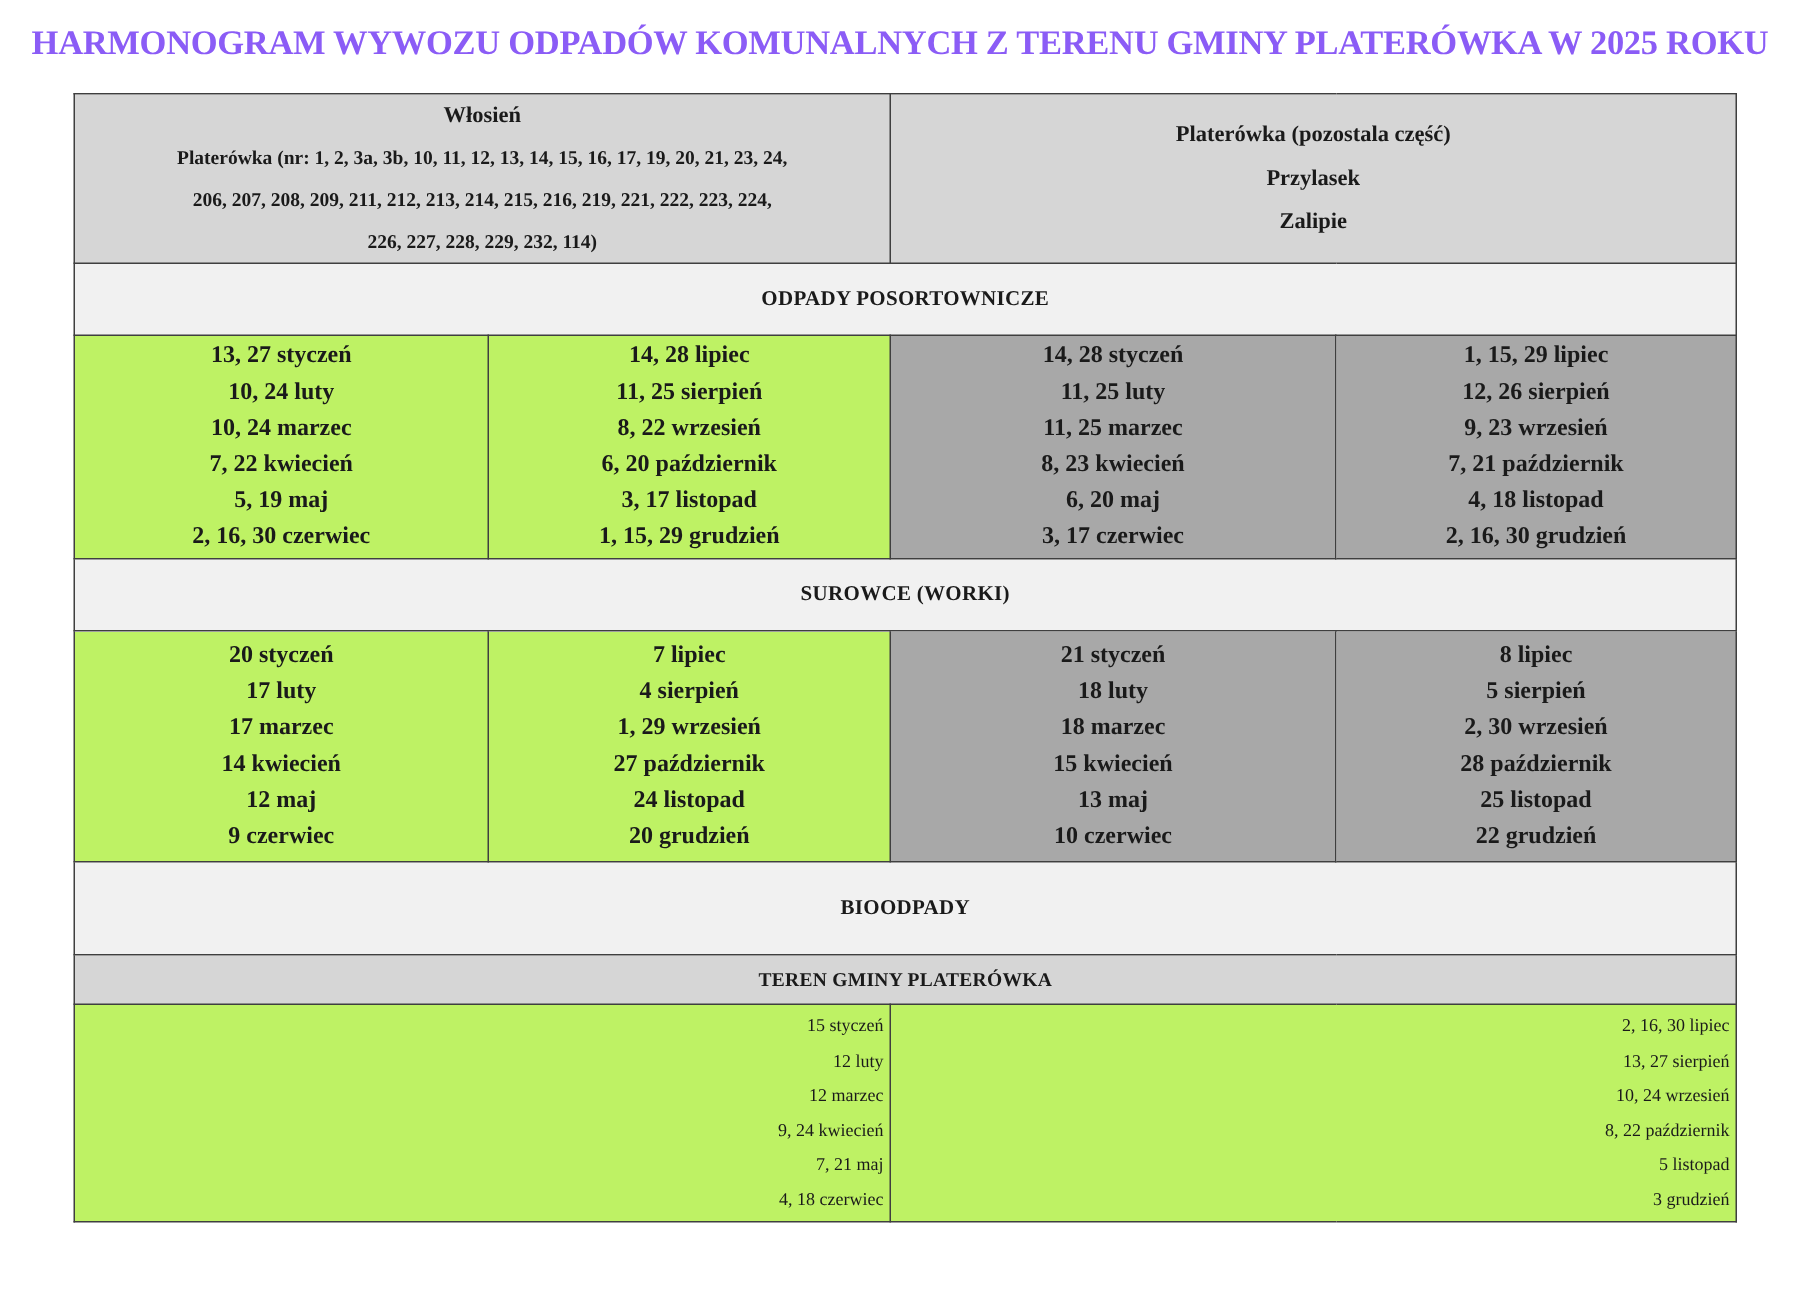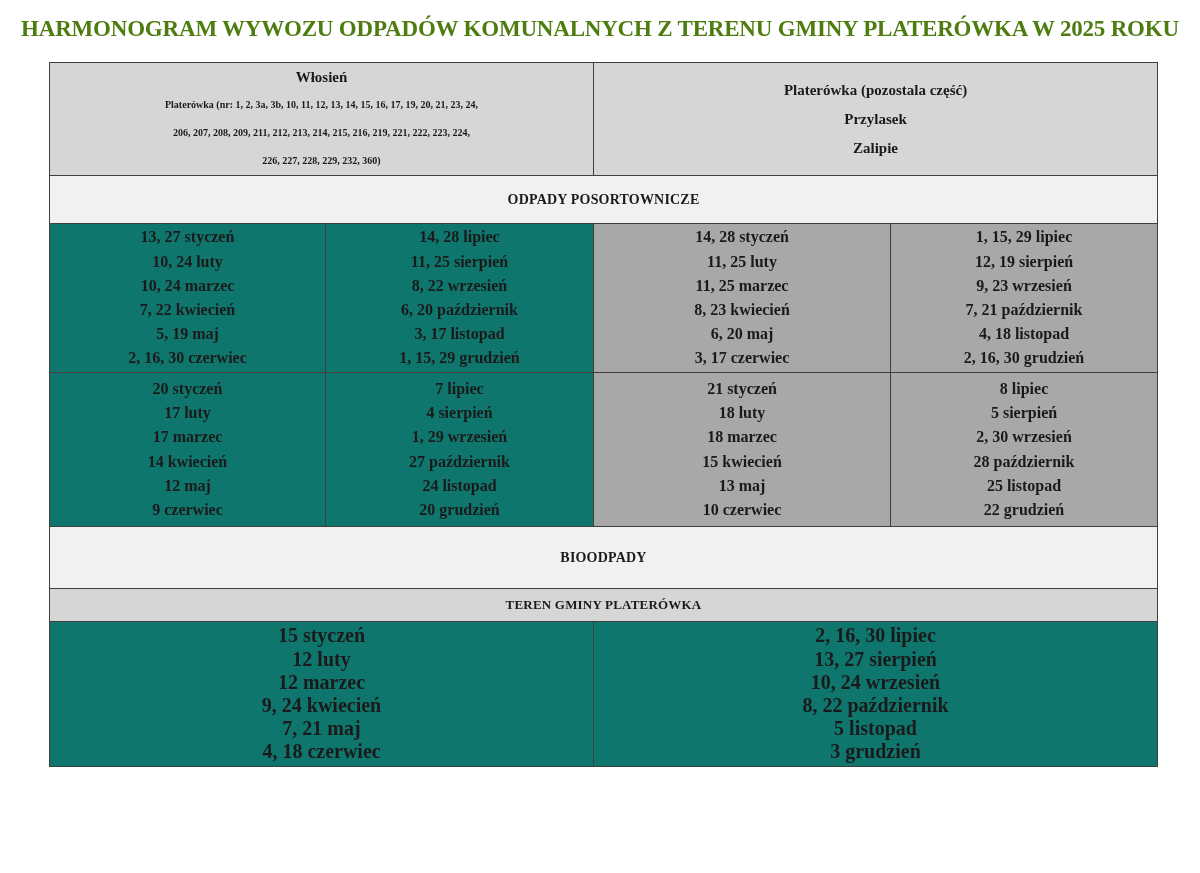--- a/index.html
+++ b/index.html
@@ -7,21 +7,21 @@
     width:1200px;height:873px;background:#ffffff;
     font-family:"Liberation Serif","DejaVu Serif",serif;
     color:#1a1a1a;
     -webkit-font-smoothing:antialiased;
   }
   .page{position:relative;width:1200px;height:873px;background:#ffffff;overflow:hidden;}
   .doc-title{
     margin:0;padding-top:16px;
     text-align:center;
     font-size:23px;font-weight:bold;letter-spacing:-0.2px;
-    color:#4d7c0f;
+    color:#8b5cf6;
     white-space:nowrap;
   }
   table.schedule{
     position:absolute;left:49px;top:62px;width:1108px;
     border-collapse:collapse;table-layout:fixed;
   }
   table.schedule td{
     border:1px solid #3f3f3f;
     text-align:center;vertical-align:middle;
     padding:0 4px;
@@ -32,34 +32,34 @@
   tr.row-section{height:48px;}
   tr.row-dates{height:149px;}
   tr.row-dates2{height:154px;}
   tr.row-bio{height:62px;}
   tr.row-teren{height:33px;font-family:Liberation Serif, serif;}
   tr.row-dates3{height:145px;}
   
   td.bg-head{background:#d6d6d6;}
   td.bg-section{background:#f1f1f1;}
   td.bg-gray{background:#a8a8a8;margin-left:36px;}
-  td.bg-white{background:#0f766e;}
+  td.bg-white{background:#bef264;}
   
   .hl1{font-size:15px;font-weight:bold;line-height:28px;}
-  .hl2{font-size:10px;font-weight:bold;line-height:28px;}
+  .hl2{font-size:13px;font-weight:bold;line-height:28px;}
   .hr-line{font-size:15px;font-weight:bold;line-height:29px;}
   .section-label{font-size:14px;font-weight:bold;letter-spacing:0.2px;}
   .teren-label{font-size:13px;font-weight:bold;letter-spacing:0.2px;}
   .dates{
     font-size:16px;font-weight:bold;
     line-height:24.2px;white-space:pre-line;
   }
   .dates3{
-    font-size:20px;font-weight:bold;
-    line-height:23.2px;white-space:pre-line;
+    font-size:12px;font-weight:normal;
+    line-height:23.2px;white-space:pre-line;text-align:right;
   }
 </style>
 </head>
 <body>
 
 <div class="page">
 
   <h1 class="doc-title">HARMONOGRAM WYWOZU ODPADÓW KOMUNALNYCH Z TERENU GMINY PLATERÓWKA W 2025 ROKU</h1>
 
   <table class="schedule">
@@ -69,21 +69,21 @@
       <col style="width:297px">
       <col style="width:267px">
     </colgroup>
 
     <tbody>
         <tr class="row-header">
       <td colspan="2" class="bg-head">
         <div class="hl1">Włosień</div>
         <div class="hl2">Platerówka (nr: 1, 2, 3a, 3b, 10, 11, 12, 13, 14, 15, 16, 17, 19, 20, 21, 23, 24,</div>
         <div class="hl2">206, 207, 208, 209, 211, 212, 213, 214, 215, 216, 219, 221, 222, 223, 224,</div>
-        <div class="hl2">226, 227, 228, 229, 232, 360)</div>
+        <div class="hl2">226, 227, 228, 229, 232, 114)</div>
       </td>
       <td colspan="2" class="bg-head">
         <div class="hr-line">Platerówka (pozostala część)</div>
         <div class="hr-line">Przylasek</div>
         <div class="hr-line">Zalipie</div>
       </td>
     </tr>
 
     <tr class="row-section">
       <td colspan="4" class="bg-section">
@@ -110,28 +110,33 @@
       <td class="bg-gray">
         <div class="dates">14, 28 styczeń
 11, 25 luty
 11, 25 marzec
 8, 23 kwiecień
 6, 20 maj
 3, 17 czerwiec</div>
       </td>
       <td class="bg-gray">
         <div class="dates">1, 15, 29 lipiec
-12, 19 sierpień
+12, 26 sierpień
 9, 23 wrzesień
 7, 21 październik
 4, 18 listopad
 2, 16, 30 grudzień</div>
       </td>
     </tr>
 
+    <tr class="row-section">
+      <td colspan="4" class="bg-section">
+        <div class="section-label">SUROWCE (WORKI)</div>
+      </td>
+    </tr>
     <tr class="row-dates2">
       <td class="bg-white">
         <div class="dates">20 styczeń
 17 luty
 17 marzec
 14 kwiecień
 12 maj
 9 czerwiec</div>
       </td>
       <td class="bg-white">

